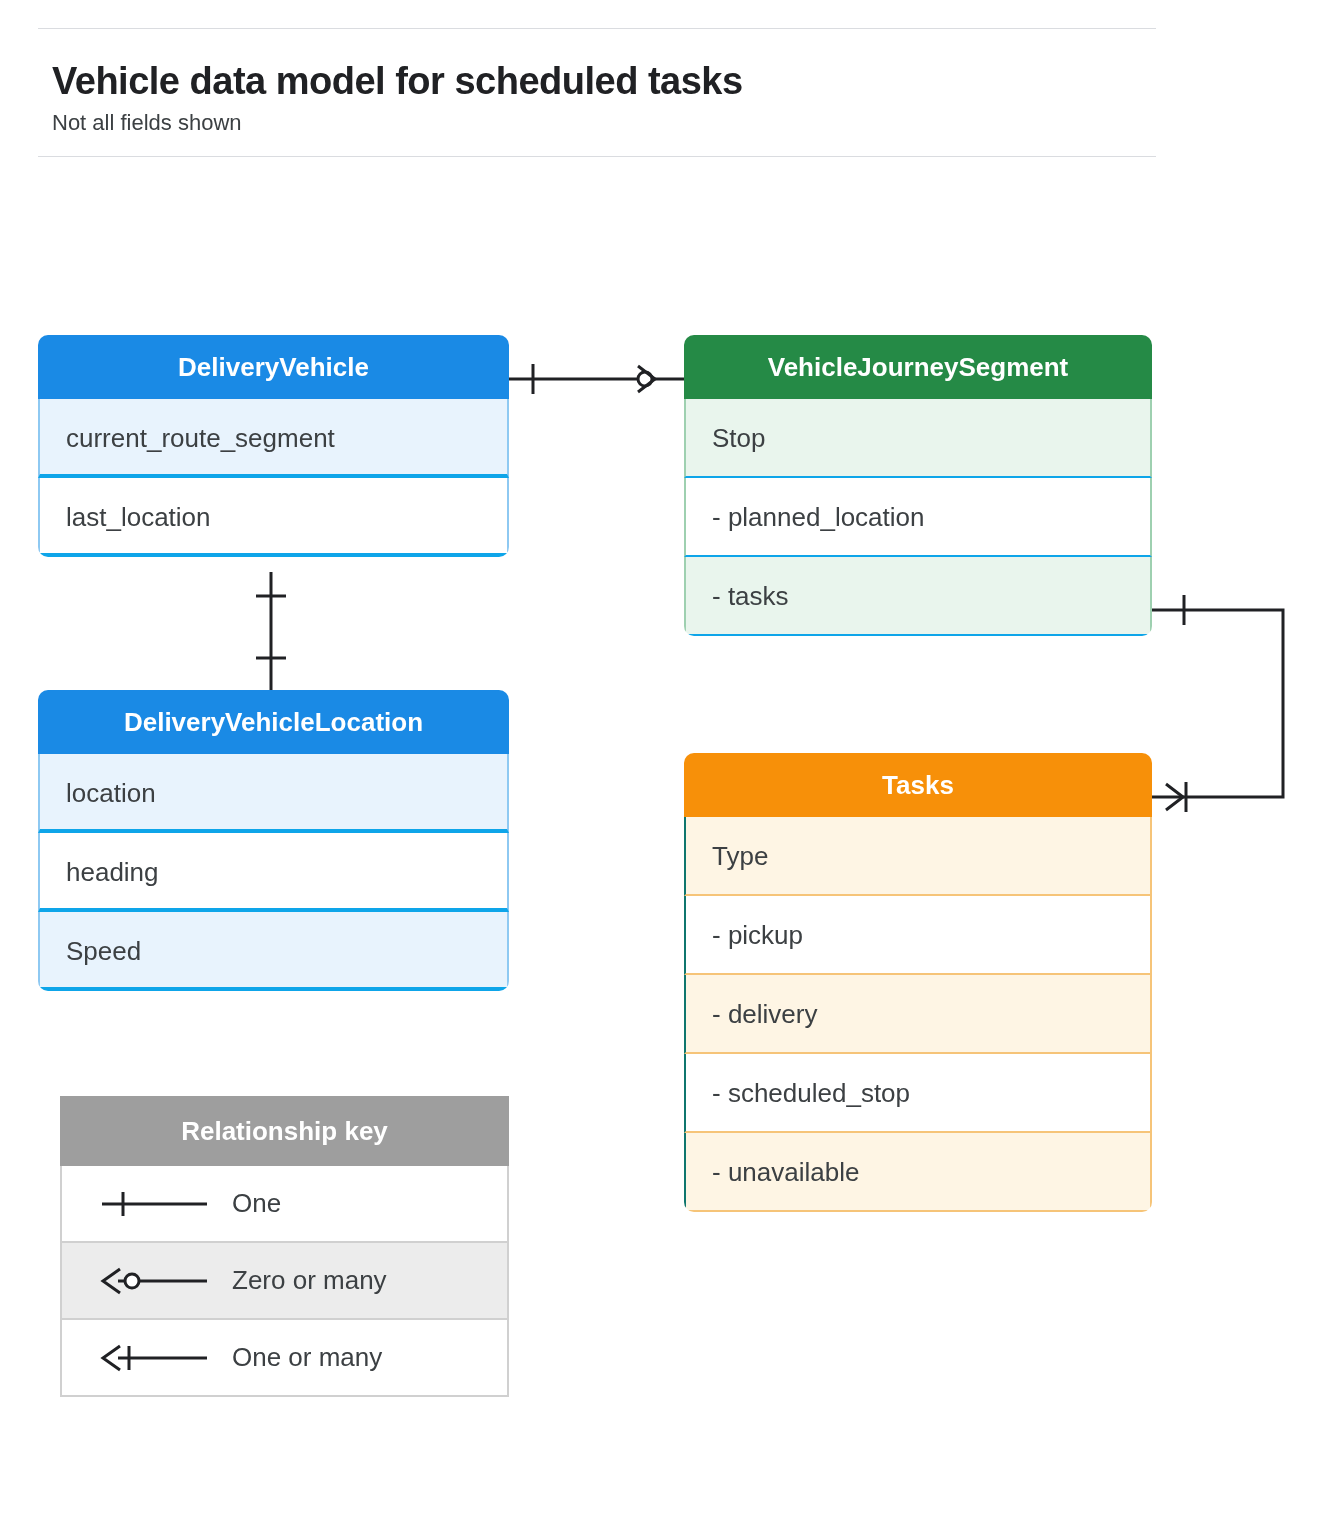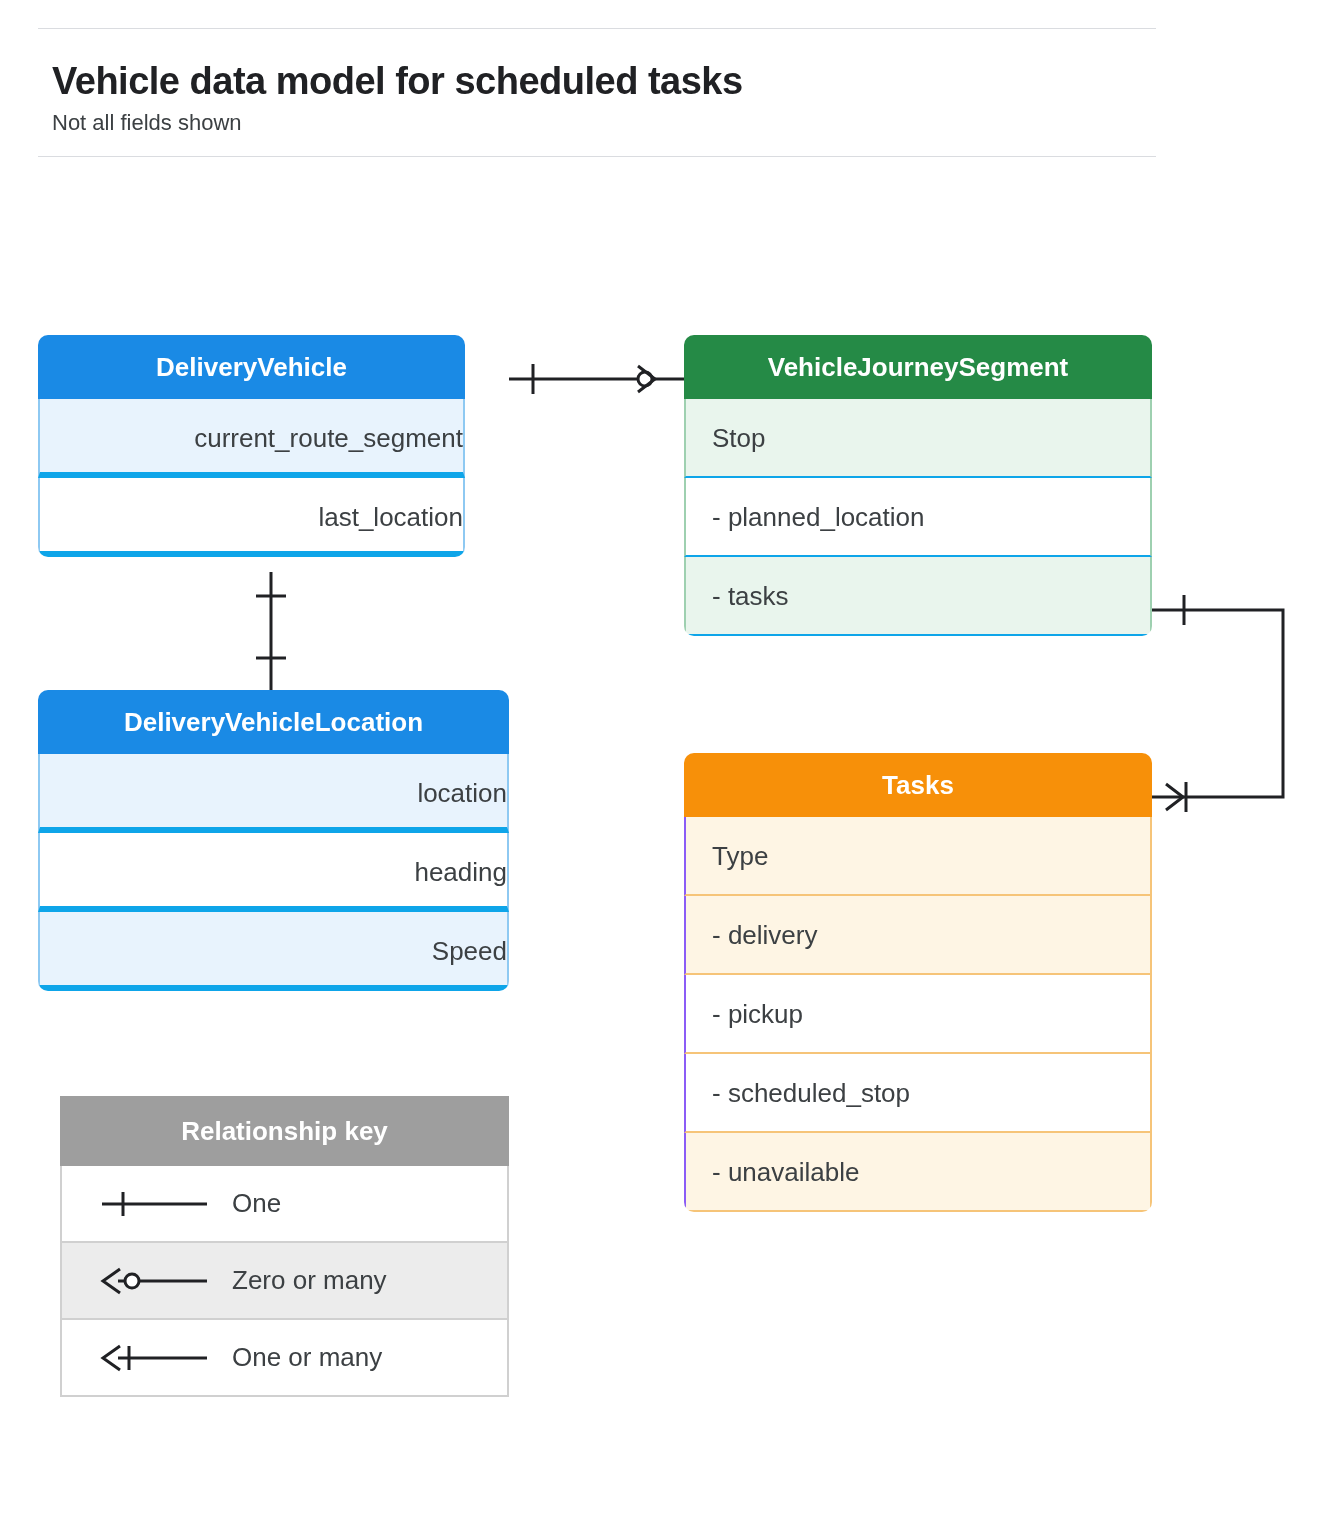--- a/index.html
+++ b/index.html
@@ -63,31 +63,31 @@
     line-height: 79px;
     font-size: 26px;
     padding-left: 26px;
     box-sizing: border-box;
     color: #3c4043;
     white-space: nowrap;
   }
 
   
   .blue .ehead { background: #1a8ae5; }
-  .blue .erow { background: #ffffff; border-left: 2px solid #8ec9f2; border-right: 2px solid #8ec9f2; border-bottom: 6px solid #0ea5e9; text-align: right; }
+  .blue .erow { background: #ffffff; border-left: 2px solid #8ec9f2; border-right: 2px solid #8ec9f2; border-bottom: 4px solid #0ea5e9; }
   .blue .erow.alt { background: #e8f3fd; }
 
   
   .green .ehead { background: #258a46; }
   .green .erow { background: #ffffff; border-left: 2px solid #9ed0b0; border-right: 2px solid #9ed0b0; border-bottom: 2px solid #0ea5e9; }
   .green .erow.alt { background: #e9f5ed; }
 
   
   .orange .ehead { background: #f79009; }
-  .orange .erow { background: #ffffff; border-left: 2px solid #8b5cf6; border-right: 2px solid #f6c478; border-bottom: 2px solid #f6c478; }
+  .orange .erow { background: #ffffff; border-left: 2px solid #0f766e; border-right: 2px solid #f6c478; border-bottom: 2px solid #f6c478; }
   .orange .erow.alt { background: #fef5e4; }
 
   
   .keybox { position: absolute; border-radius: 0; overflow: hidden; box-sizing: border-box; padding-left: 22px; }
   .keybox .ehead { background: #9e9e9e; height: 70px; line-height: 70px; text-align: center; font-size: 26px; font-weight: bold; color: #fff; }
   .keybox .krow {
     height: 77px;
     box-sizing: border-box;
     border-left: 2px solid #d0d0d0;
     border-right: 2px solid #d0d0d0;
@@ -121,21 +121,21 @@
   <line x1="271" y1="572" x2="271" y2="690" stroke="#202124" stroke-width="3"></line>
   <line x1="256" y1="596" x2="286" y2="596" stroke="#202124" stroke-width="3"></line>
   <line x1="256" y1="658" x2="286" y2="658" stroke="#202124" stroke-width="3"></line>
 
   <polyline points="1152,610 1283,610 1283,797 1152,797" fill="none" stroke="#202124" stroke-width="3"></polyline>
   <line x1="1184" y1="595" x2="1184" y2="625" stroke="#202124" stroke-width="3"></line>
   <line x1="1186" y1="782" x2="1186" y2="812" stroke="#202124" stroke-width="3"></line>
   <polyline points="1166,784 1183,797 1166,810" fill="none" stroke="#202124" stroke-width="3"></polyline>
 </svg>
 
-<div class="entity blue" style="left:38px; top:335px; width:427px;">
+<div class="entity blue" style="left:38px; top:335px; width:471px;">
   <div class="ehead">DeliveryVehicle</div>
   <div class="erow alt">current_route_segment</div>
   <div class="erow">last_location</div>
 </div>
 
 <div class="entity green" style="left:684px; top:335px; width:468px;">
   <div class="ehead">VehicleJourneySegment</div>
   <div class="erow alt">Stop</div>
   <div class="erow">-  planned_location</div>
   <div class="erow alt">- tasks</div>
@@ -144,22 +144,22 @@
 <div class="entity blue" style="left:38px; top:690px; width:471px;">
   <div class="ehead">DeliveryVehicleLocation</div>
   <div class="erow alt">location</div>
   <div class="erow">heading</div>
   <div class="erow alt">Speed</div>
 </div>
 
 <div class="entity orange" style="left:684px; top:753px; width:468px;">
   <div class="ehead">Tasks</div>
   <div class="erow alt">Type</div>
+  <div class="erow">-  pickup</div>
   <div class="erow alt">-  delivery</div>
-  <div class="erow">-  pickup</div>
   <div class="erow">-  scheduled_stop</div>
   <div class="erow alt">-  unavailable</div>
 </div>
 
 <div class="keybox" style="left:38px; top:1096px; width:471px;">
   <div class="ehead">Relationship key</div>
 
 
   <div class="krow">
     <div class="ksym">

